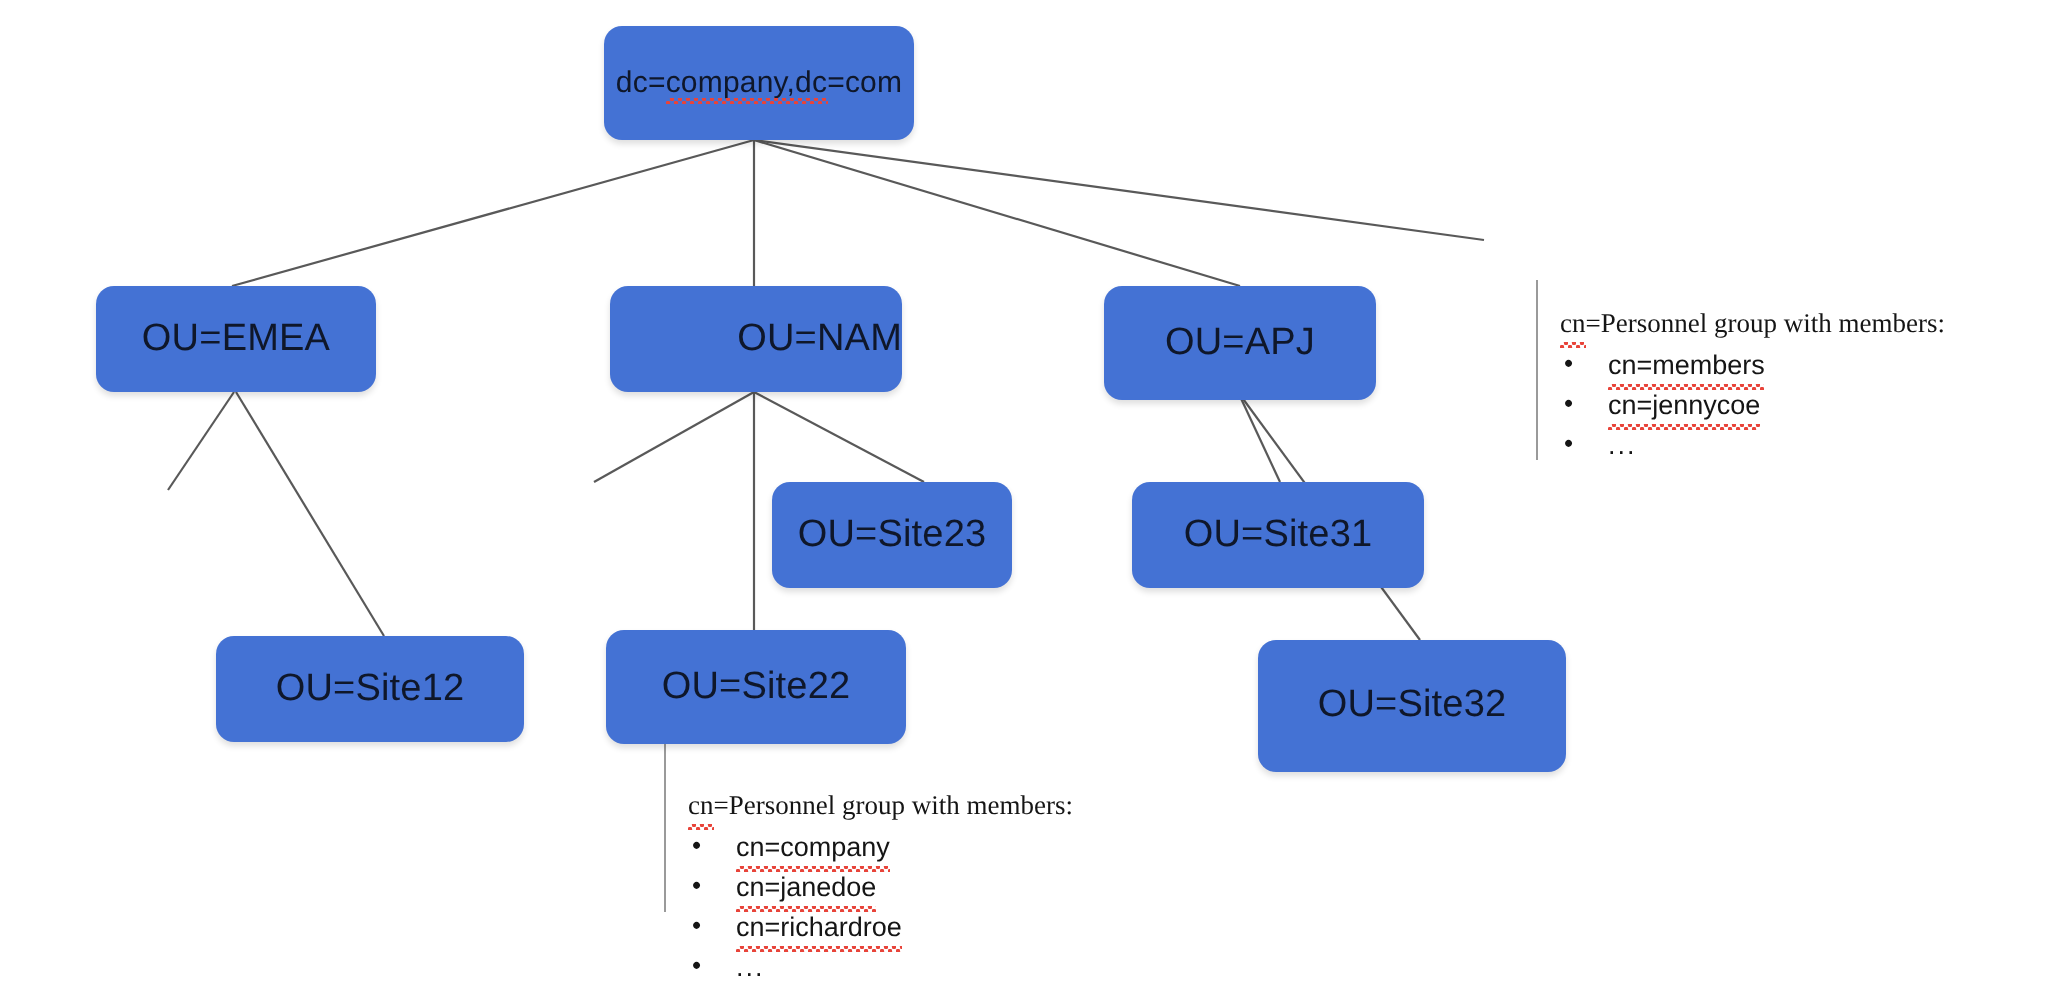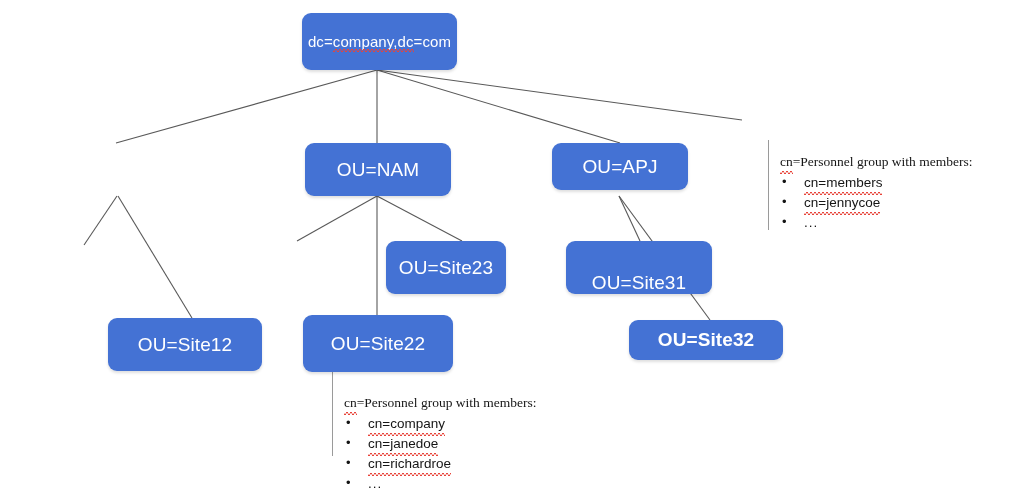--- a/index.html
+++ b/index.html
@@ -22,21 +22,21 @@
     position: absolute;
     left: 0;
     top: 0;
     width: 1036px;
     height: 492px;
     pointer-events: none;
   }
   .node {
     position: absolute;
     background: #4472d4;
-    color: #ffffff;
+    color: #0f172a;
     border-radius: 9px;
     display: flex;
     align-items: center;
     justify-content: center;
     box-sizing: border-box;
     box-shadow: 0 2px 3px rgba(0,0,0,0.13);
     z-index: 2;
   }
   .node-label {
     position: relative;
@@ -140,49 +140,52 @@
       <line x1="619" y1="196" x2="710" y2="320"></line>
     </g>
   </svg>
 
   <div class="node root" style="left:302px; top:13px; width:155px; height:57px;">
     <span class="node-label">
       <span></span>dc=<span class="sq">company,dc</span>=com
     </span>
   </div>
 
-
-  <div class="node region" style="left:305px; top:143px; width:146px; height:53px;">
+  <div class="node region" style="left:48px; top:143px; width:140px; height:53px;">
+    <span class="node-label">OU=EMEA</span>
+  </div>
+
+  <div class="node region" style="left:305px; top:143px; width:146px; height:53px;justify-content:flex-end;">
     <span class="node-label">OU=NAM</span>
   </div>
 
-  <div class="node region" style="left:552px; top:143px; width:136px; height:47px;">
+  <div class="node region" style="left:552px; top:143px; width:136px; height:57px;">
     <span class="node-label">OU=APJ</span>
   </div>
 
 
 
   <div class="node site" style="left:108px; top:318px; width:154px; height:53px;">
     <span class="node-label">OU=Site12</span>
   </div>
 
 
   <div class="node site" style="left:303px; top:315px; width:150px; height:57px;">
     <span class="node-label">OU=Site22</span>
   </div>
 
   <div class="node site" style="left:386px; top:241px; width:120px; height:53px;">
     <span class="node-label">OU=Site23</span>
   </div>
 
-  <div class="node site" style="left:566px; top:241px; width:146px; height:53px;align-items:flex-end;">
+  <div class="node site" style="left:566px; top:241px; width:146px; height:53px;">
     <span class="node-label">OU=Site31</span>
   </div>
 
-  <div class="node site" style="left:629px; top:320px; width:154px; height:40px;font-weight:bold;">
+  <div class="node site" style="left:629px; top:320px; width:154px; height:66px;">
     <span class="node-label">OU=Site32</span>
   </div>
 
   <div class="ann-rule" style="left:332px; top:372px; height:84px;"></div>
   <div class="annotation" style="left:344px; top:393px;">
     <p class="ann-head">
       <span class="sq">cn</span>=Personnel group with members:
     </p>
     <ul>
       <li><span class="sq">cn=company</span></li>

